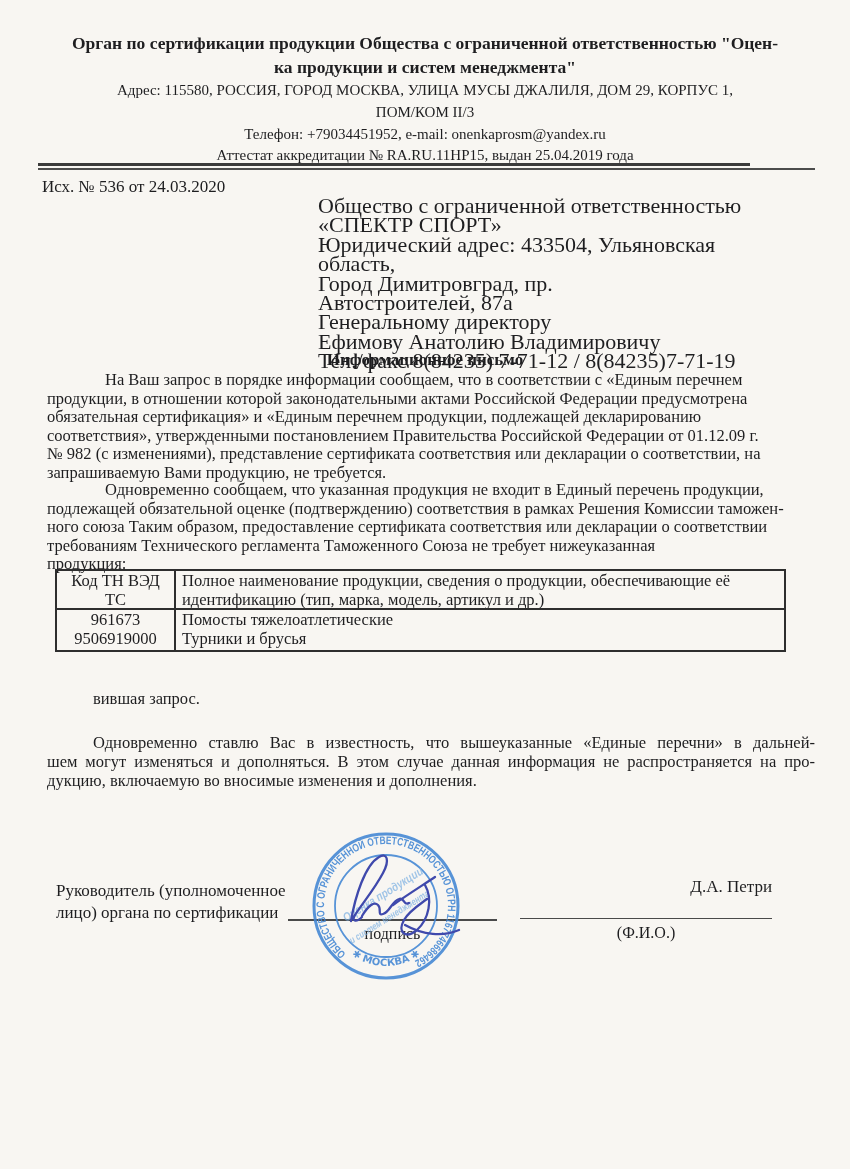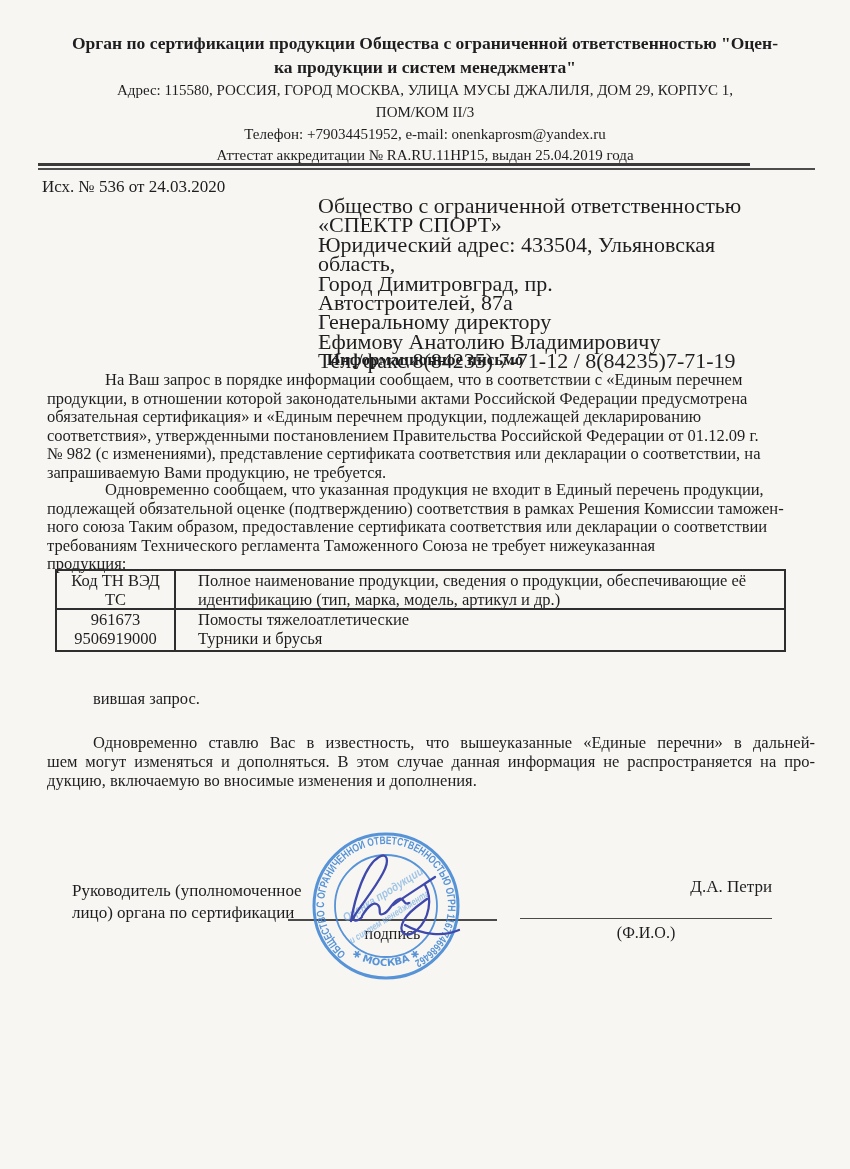--- a/index.html
+++ b/index.html
@@ -23,25 +23,25 @@
   .para.justify .line { text-align:justify; text-align-last:justify; }
   .para.justify .line:last-child { text-align:left; text-align-last:auto; }
   .para.indent-lg .line:first-child { text-indent:58px; }
   .para.indent-sm .line:first-child { text-indent:46px; }
   .tbl {
     top:569px; left:55px; width:727px;
     border:2px solid #2e2e2e; background:transparent;
     display:grid; grid-template-columns:119px 1fr; grid-template-rows:39px 40px;
     font-size:16.5px; line-height:18.5px;
   }
-  .tbl .cell { padding:1px 6px 0 22px; overflow:hidden; }
+  .tbl .cell { padding:1px 6px 0 6px; overflow:hidden; }
   .tbl .c1 { text-align:center; border-right:2px solid #2e2e2e; padding:1px 2px 0 2px; }
   .tbl .hdr { border-bottom:2px solid #2e2e2e; }
   .tbl .line { white-space:nowrap; }
-  .sig-label { left:56px; font-size:17px;margin-left:16px; }
+  .sig-label { left:56px; font-size:17px; }
   .sigline { border-top:2px solid #4a4a4a; height:0; }
   .sigline.thin { border-top:1.5px solid #4a4a4a; }
   .caption { font-size:16px; text-align:center; }
   .signer { font-size:17px; text-align:right; }
   .stamp-svg { top:826px; left:306px; opacity:.88; }
   .autograph-svg { top:843px; left:293px; }
   .stamp-ring-text { font-family:"Liberation Sans", sans-serif; font-weight:bold; }
   .stamp-star-text { font-family:"DejaVu Sans", sans-serif; font-weight:bold; }
   .stamp-inner-text { font-family:"Liberation Sans", sans-serif; font-weight:bold; font-style:italic; }
 </style>

